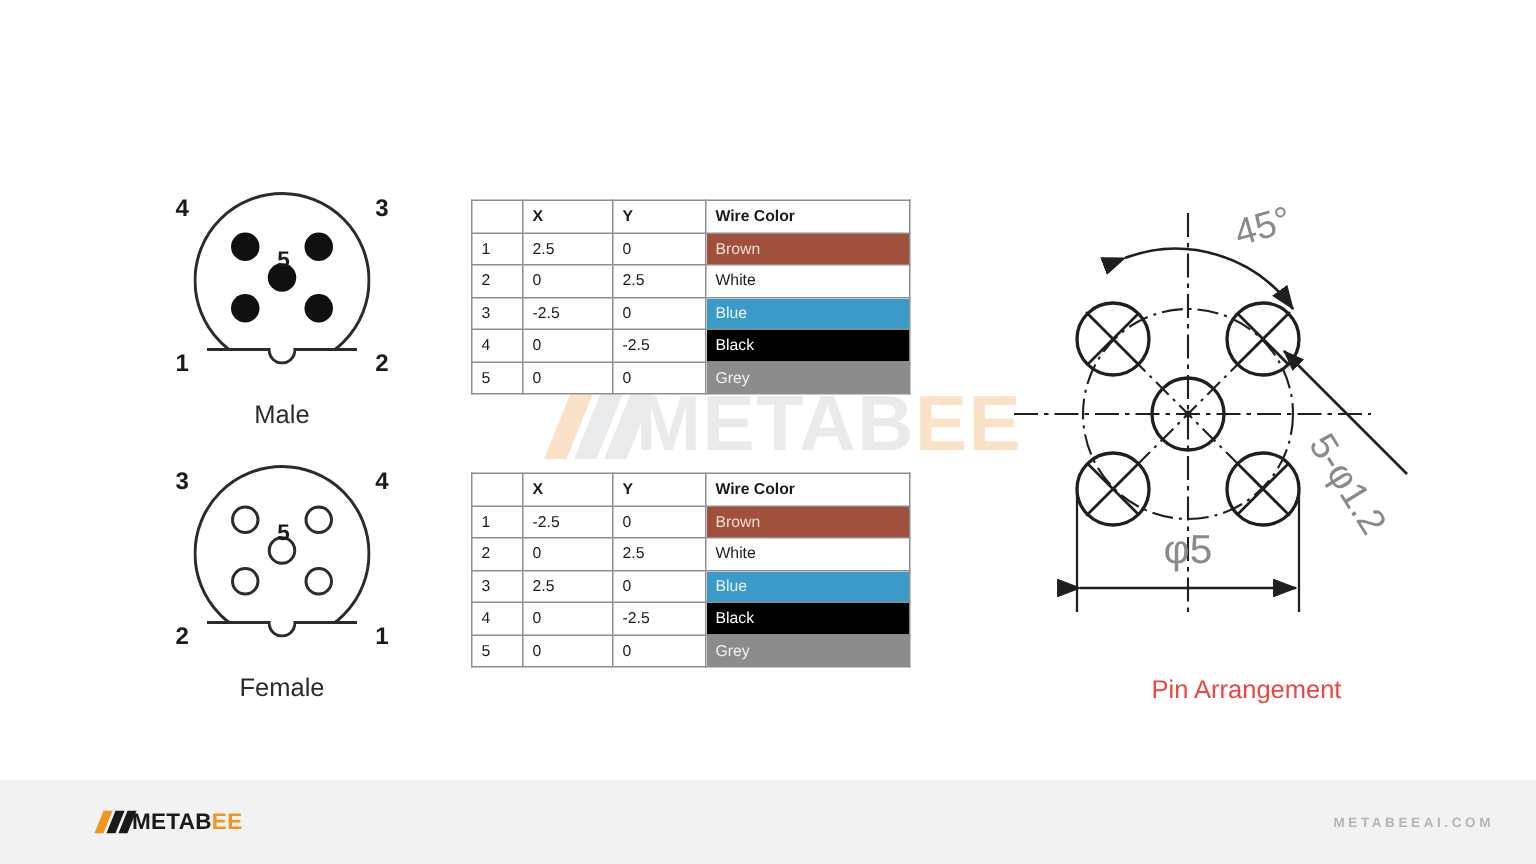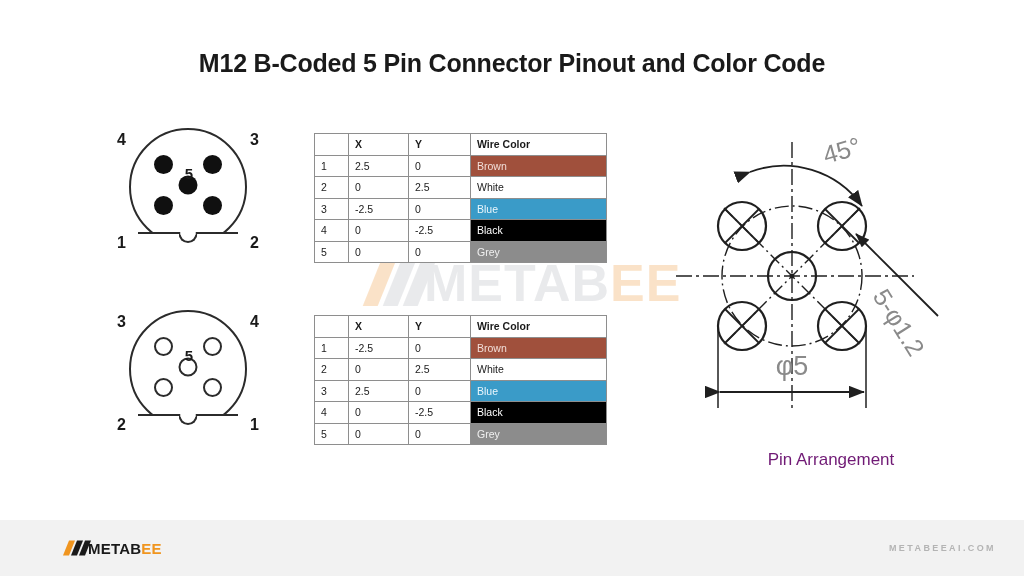--- a/index.html
+++ b/index.html
@@ -121,21 +121,21 @@
   table.pin-table col.c-idx { width: 34px; }
   table.pin-table col.c-x   { width: 60px; }
   table.pin-table col.c-y   { width: 62px; }
   table.pin-table col.c-w   { width: 136px; }
   td.wire { padding-left: 7px; }
 
   
   .arrangement { position: absolute; left: 676px; top: 120px; width: 310px; height: 300px; }
   .arr-caption {
     position: absolute; left: 676px; top: 450px; width: 310px;
-    text-align: center; font-size: 17px; color: #701a75;
+    text-align: center; font-size: 17px; color: #ef4444;
   }
 
   
   .footer {
     position: absolute; left: 0; bottom: 0; width: 1024px; height: 56px;
     background: #f2f2f2;
   }
   .footer-logo {
     position: absolute; left: 66px; top: 50%; transform: translateY(-50%);
     display: flex; align-items: center;
@@ -156,21 +156,20 @@
   .footer-url {
     position: absolute; right: 28px; top: 50%; transform: translateY(-50%);
     font-size: 9px; color: #b4b4b4; letter-spacing: 2.4px; font-weight: bold;
   }
 </style>
 </head>
 <body>
 
 <div id="page">
 
-  <div class="page-title">M12 B-Coded 5 Pin Connector Pinout and Color Code</div>
 
   <div class="watermark">
     <span class="wm-mark">
         <i></i>
         <i></i>
         <i></i>
       </span>
     <span class="wm-text"><span>METAB</span><span class="ee">EE</span></span>
   </div>
 
@@ -186,20 +185,21 @@
       <div class="conn-notch"></div>
       <div class="conn-notch-cover"></div>
       <div class="pin filled tl"></div>
       <div class="pin filled tr"></div>
       <div class="pin filled bl"></div>
       <div class="pin filled br"></div>
       <div class="pin filled center"></div>
       <div class="pin-num center-lbl">5</div>
     </div>
 
+    <div class="conn-caption" style="top:139px;">Male</div>
   </div>
 
   <div class="connector" style="left:103px; top:310px; width:170px; height:165px;">
     <div class="corner-num" style="left:14px; top:3px;">3</div>
     <div class="corner-num" style="right:14px; top:3px;">4</div>
     <div class="corner-num" style="left:14px; top:106px;">2</div>
     <div class="corner-num" style="right:14px; top:106px;">1</div>
 
     <div class="conn-body">
       <div class="conn-shell"></div>
@@ -207,20 +207,21 @@
       <div class="conn-notch"></div>
       <div class="conn-notch-cover"></div>
       <div class="pin hollow tl"></div>
       <div class="pin hollow tr"></div>
       <div class="pin hollow bl"></div>
       <div class="pin hollow br"></div>
       <div class="pin hollow center"></div>
       <div class="pin-num center-lbl">5</div>
     </div>
 
+    <div class="conn-caption" style="top:139px;">Female</div>
   </div>
 
   <table class="pin-table" id="table-0" style="left:314px; top:133px;">
     <colgroup>
         <col class="c-idx">
         <col class="c-x">
         <col class="c-y">
         <col class="c-w">
       </colgroup>
     <thead>

